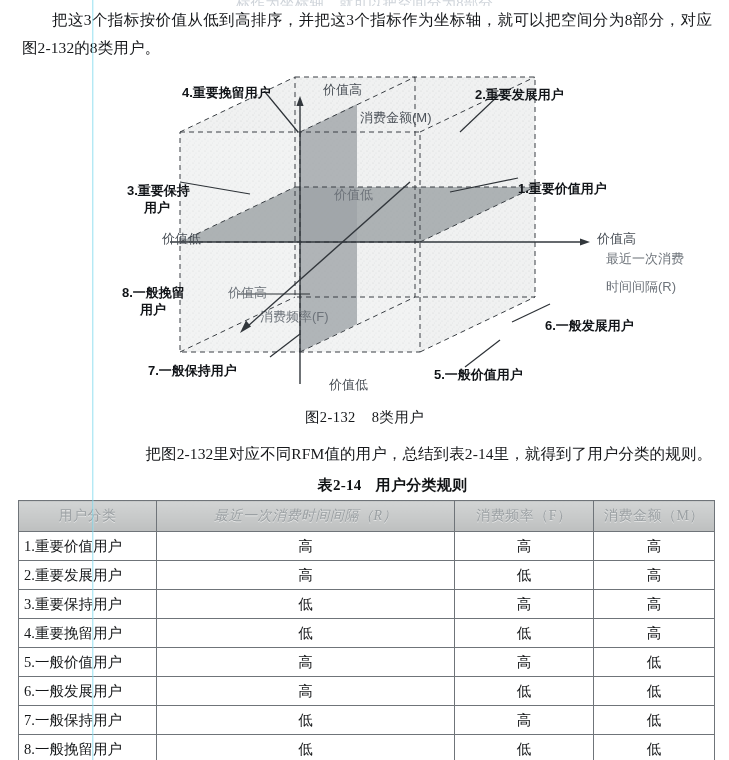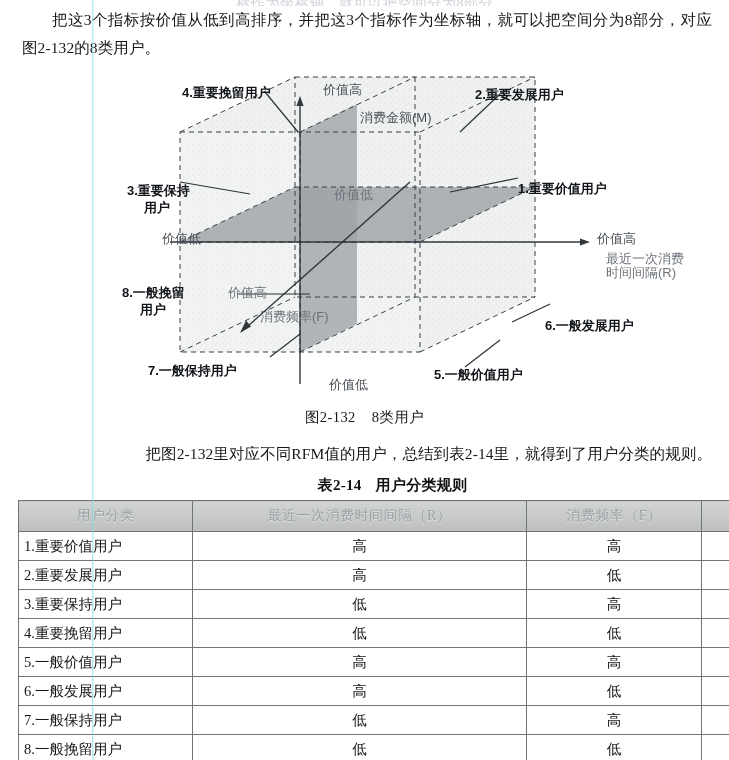--- a/index.html
+++ b/index.html
@@ -62,36 +62,36 @@
     width:692px;
     border-collapse:collapse;
     font-family:"Liberation Serif","DejaVu Serif",serif;
     font-size:14.5px;
     color:#141618;
     table-layout:fixed;
   }
   .rules-table th,.rules-table td{
     border:1px solid #6f7479;
     height:28px;
-    padding:0 18px;
+    padding:0 0;
     vertical-align:middle;
   }
   .rules-table thead th{
     background:linear-gradient(180deg,#d2d4d4 0%,#c7c9c9 55%,#bdbfbf 100%);
     color:#9ba0a3;
     font-weight:normal;
     font-size:14px;
     letter-spacing:.5px;
     height:30px;
     text-shadow:0 1px 0 rgba(255,255,255,.55);
   }
   .rules-table td.cat{text-align:left;padding-left:5px;}
   .rules-table td.val{text-align:center;}
   .rules-table thead th.h0{width:137px;}
-  .rules-table thead th.h1{width:297px;}
+  .rules-table thead th.h1{width:297px;font-style:italic;}
   .rules-table thead th.h2{width:138px;}
   .rules-table thead th.h3{width:120px;}
 
   
   .scanline{
     position:absolute;top:0;left:92px;width:1px;height:760px;
     background:rgba(120,215,235,.55);
   }
   .scanline2{
     position:absolute;top:0;left:93px;width:1px;height:760px;
@@ -205,21 +205,21 @@
     <div class="dlabel" style="left:425px;top:245px;">6.一般发展用户</div>
 
     <div class="dlabel axisdk" style="left:203px;top:9px;">价值高</div>
     <div class="dlabel axisdk" style="left:240px;top:37px;">消费金额(M)</div>
     <div class="dlabel light" style="left:214px;top:114px;">价值低</div>
 
     <div class="dlabel axisdk" style="left:42px;top:158px;">价值低</div>
     <div class="dlabel axisdk" style="left:477px;top:158px;">价值高</div>
 
     <div class="dlabel light" style="left:486px;top:178px;">最近一次消费</div>
-    <div class="dlabel light" style="left:486px;top:192px;">时间间隔(R)</div>
+    <div class="dlabel light" style="left:486px;top:206px;">时间间隔(R)</div>
 
     <div class="dlabel light" style="left:108px;top:212px;">价值高</div>
     <div class="dlabel light" style="left:140px;top:236px;">消费频率(F)</div>
 
     <div class="dlabel axisdk" style="left:209px;top:304px;">价值低</div>
   </div>
 
   <div class="fig-caption">
     <span>图2-132</span><span class="sp"></span><span>8类用户</span>
   </div>

